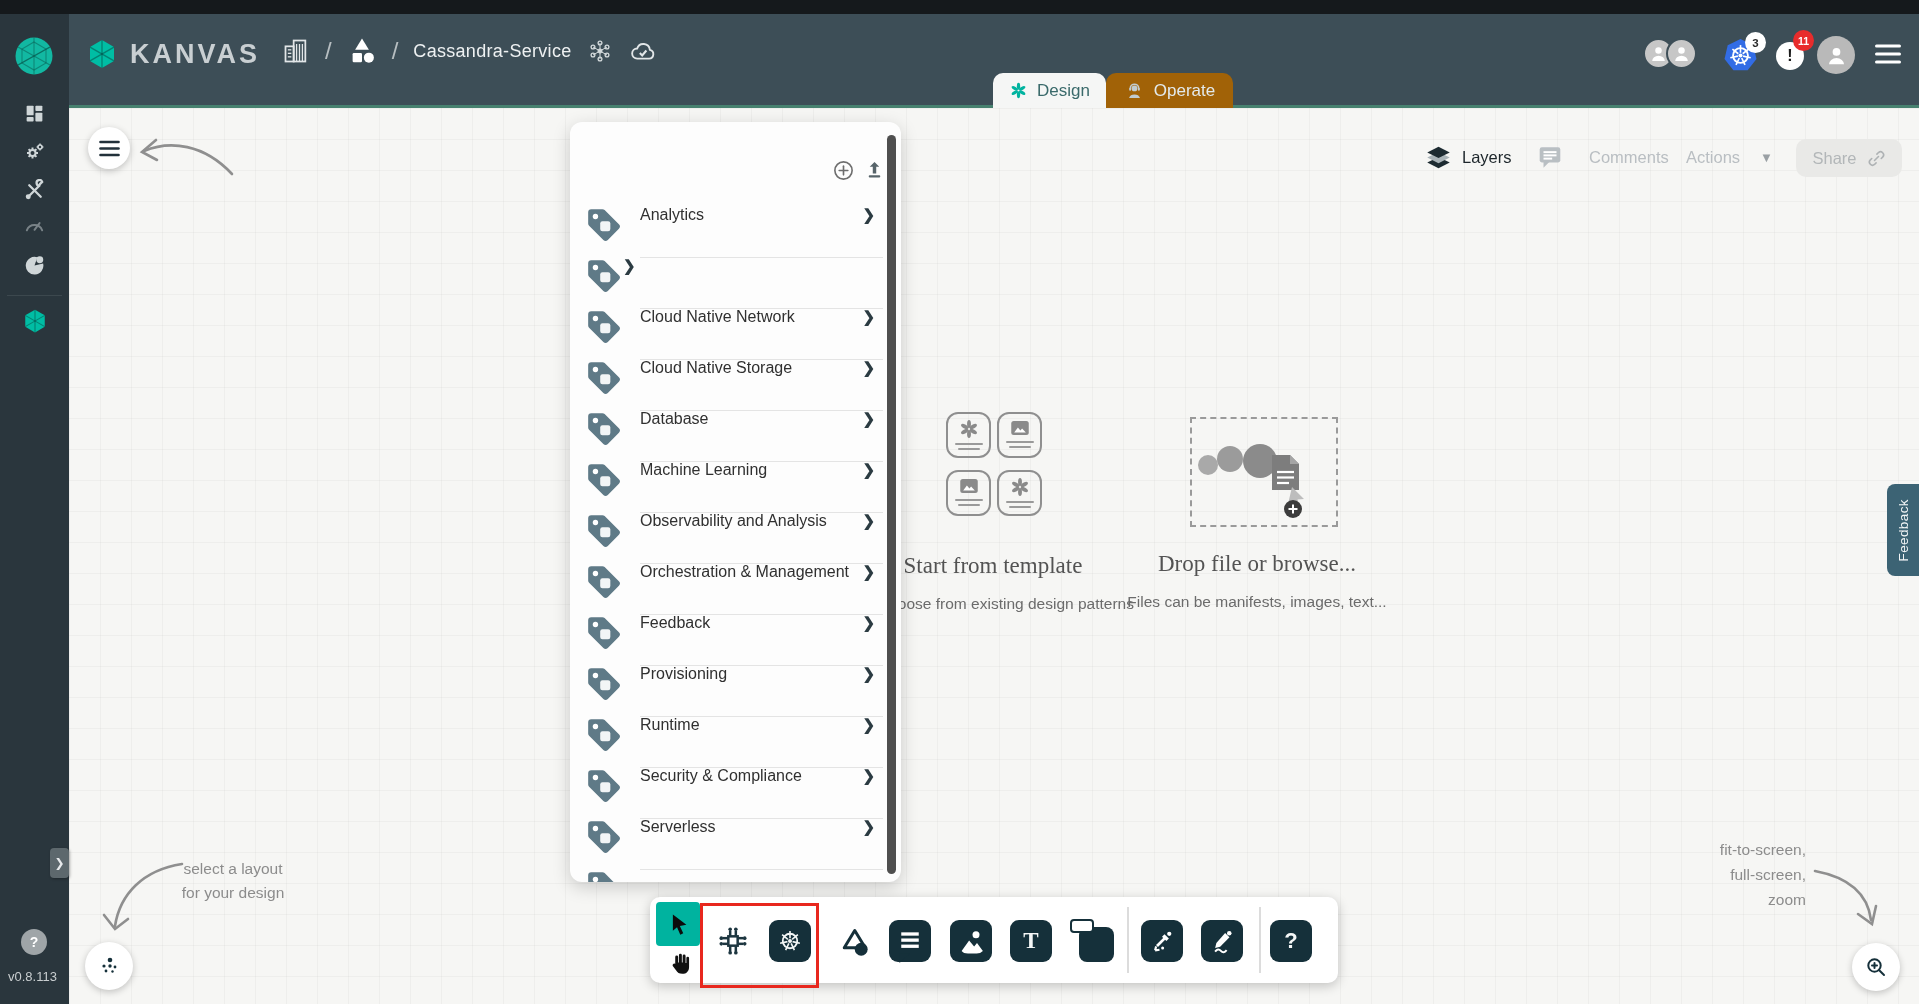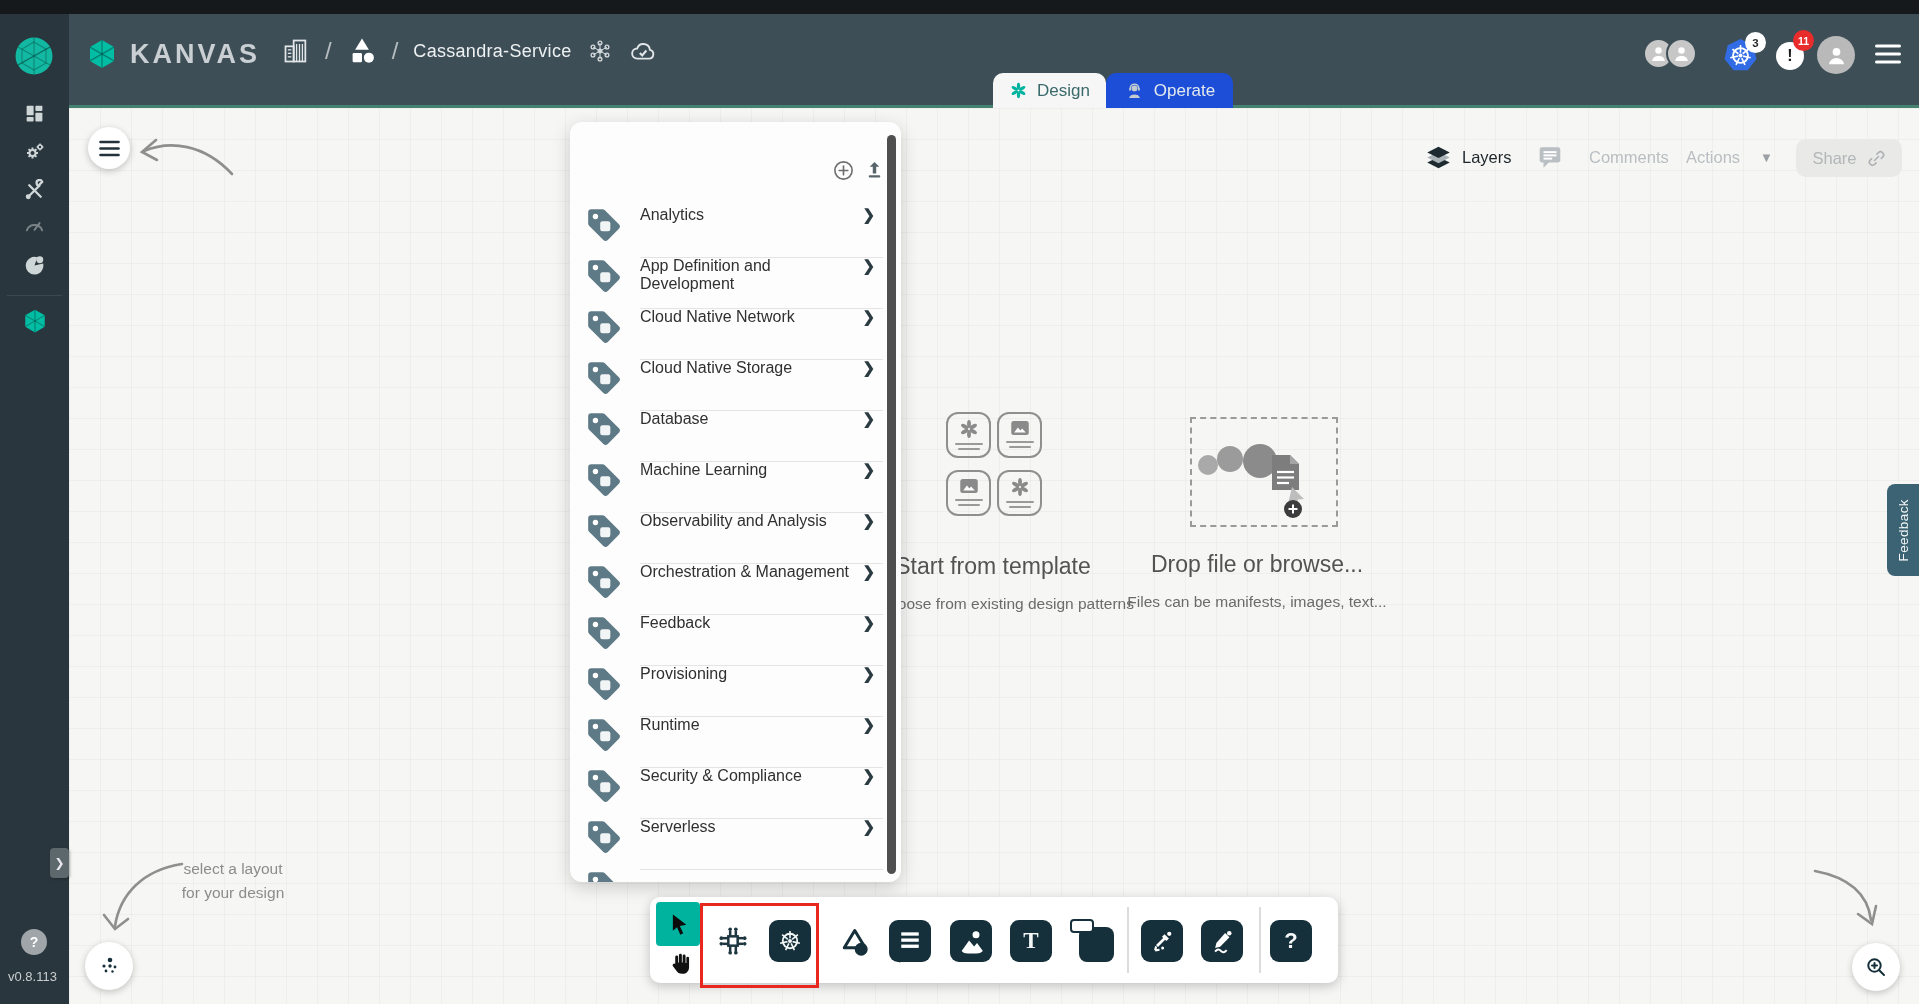--- a/index.html
+++ b/index.html
@@ -15,21 +15,21 @@
   .brand-text { color:#c9cfd2; font-size:27px; font-weight:700; letter-spacing:3px; }
   .crumb-sep { color:#b7bec1; font-size:24px; font-weight:300; }
   .crumb-name { color:#eef1f2; font-size:18px; letter-spacing:.3px; }
 
   .hrow { display:flex; align-items:center; }
 
   
   .tab { position:absolute; top:73px; height:35px; display:flex; align-items:center; justify-content:center; gap:9px;
          border-radius:10px 10px 0 0; font-size:17px; cursor:pointer; }
   .tab-design { left:993px; width:113px; background:#f5f6f5; color:#3a6a6b; }
-  .tab-operate { left:1106px; width:127px; background:#1d4ed8; color:#e3eaec; }
+  .tab-operate { left:1106px; width:127px; background:#a16207; color:#e3eaec; }
 
   
   .avatar { border-radius:50%; background:#c7c7c7; display:flex; align-items:center; justify-content:center; }
   .badge { border-radius:50%; display:flex; align-items:center; justify-content:center; font-weight:700; }
 
   
   .side-ic { position:absolute; left:0; width:69px; display:flex; justify-content:center; color:#cfd6d8; }
   .side-div { position:absolute; left:7px; width:55px; height:1px; background:#3c484e; }
   .expand-flap { position:absolute; left:50px; top:848px; width:19px; height:30px; background:#5d686d; border-radius:4px;
                  color:#e8eaec; font-size:12px; display:flex; align-items:center; justify-content:center; box-shadow:1px 1px 3px rgba(0,0,0,.3); }
@@ -63,21 +63,21 @@
   .cat-row:nth-child(n+2)::before { content:""; position:absolute; left:70px; right:18px; top:0; height:1px; background:#e4e4e4; }
   .cat-ic { margin-left:15px; width:38px; height:38px; flex:0 0 38px; }
   .cat-label { margin-left:17px; font-size:16px; color:#303030; flex:1 1 auto; }
   .cat-chev { margin-right:26px; color:#2b3b42; font-size:15px; font-weight:700; }
   .scroll-thumb { position:absolute; right:5px; top:13px; width:9px; height:739px; background:#4f4f4f; border-radius:5px; }
 
   
   .tmpl-tile { position:absolute; width:45px; height:46px; border:2px solid #8f8f8f; border-radius:12px;
                display:flex; flex-direction:column; align-items:center; justify-content:flex-start; padding-top:4px; }
   .tmpl-line { height:2px; background:#9a9a9a; border-radius:1px; margin-top:3px; }
-  .big-title { position:absolute; color:#535353; font-size:23px; }
+  .big-title { position:absolute; color:#535353; font-size:23px;font-family:Liberation Serif, serif; }
   .sub-title { position:absolute; color:#6b6b6b; font-size:15.5px; }
   .drop-zone { position:absolute; left:1190px; top:417px; width:148px; height:110px; border:2px dashed #9a9a9a; }
 
   
   .toolbar { position:absolute; left:650px; top:897px; width:688px; height:86px; background:#fff; border-radius:10px;
              box-shadow:0 3px 12px rgba(0,0,0,.22); }
   .tool-tile { position:absolute; width:42px; height:42px; top:920px; background:#15303a; border-radius:9px;
                display:flex; align-items:center; justify-content:center; color:#f4f7f7; cursor:pointer; }
   .tool-div { position:absolute; top:907px; width:1.5px; height:66px; background:#dcdcdc; }
   .red-box { position:absolute; left:700px; top:903px; width:119px; height:85px; border:3px solid #e8281e; }
@@ -371,20 +371,25 @@
 
   <svg class="abs" style="left:98px;top:852px" width="90" height="90" viewBox="0 0 90 90" fill="none" stroke="#8f8f8f" stroke-width="2.6" stroke-linecap="round">
     <path d="M84 12 C 45 18 22 42 17 74"></path>
       <polyline points="6,63 17,77 30,67"></polyline>
   </svg>
   <div class="ann-text" style="left:172px;top:857px;width:122px;text-align:center">
     <span style="display:block">select a layout</span>
     <span style="display:block">for your design</span>
   </div>
 
+  <div class="ann-text" style="left:1700px;top:837px;width:106px;text-align:right;line-height:25px">
+    <span style="display:block">fit-to-screen,</span>
+    <span style="display:block">full-screen,</span>
+    <span style="display:block">zoom</span>
+  </div>
   <svg class="abs" style="left:1810px;top:858px" width="72" height="72" viewBox="0 0 72 72" fill="none" stroke="#8f8f8f" stroke-width="2.6" stroke-linecap="round">
     <path d="M5 13 C 42 20 58 38 61 62"></path>
       <polyline points="48,56 62,66 66,48"></polyline>
   </svg>
 
   <div class="abs" style="left:946px;top:412px;width:100px;height:110px;cursor:pointer">
     <div class="tmpl-tile" style="left:0;top:0">
       <svg width="22" height="22" viewBox="0 0 24 24" fill="#8a8a8a">
           <use href="#sym-pinwheel"></use>
         </svg>
@@ -457,21 +462,20 @@
         <svg class="cat-ic" viewBox="0 0 24 24">
             <use href="#sym-tag"></use>
           </svg>
         <span class="cat-label">Analytics</span>
         <span class="cat-chev">❯</span>
       </div>
       <div class="cat-row">
         <svg class="cat-ic" viewBox="0 0 24 24">
             <use href="#sym-tag"></use>
           </svg>
-        <span class="cat-label">App Definition and Development</span>
         <span class="cat-chev">❯</span>
       </div>
       <div class="cat-row">
         <svg class="cat-ic" viewBox="0 0 24 24">
             <use href="#sym-tag"></use>
           </svg>
         <span class="cat-label">Cloud Native Network</span>
         <span class="cat-chev">❯</span>
       </div>
       <div class="cat-row">

